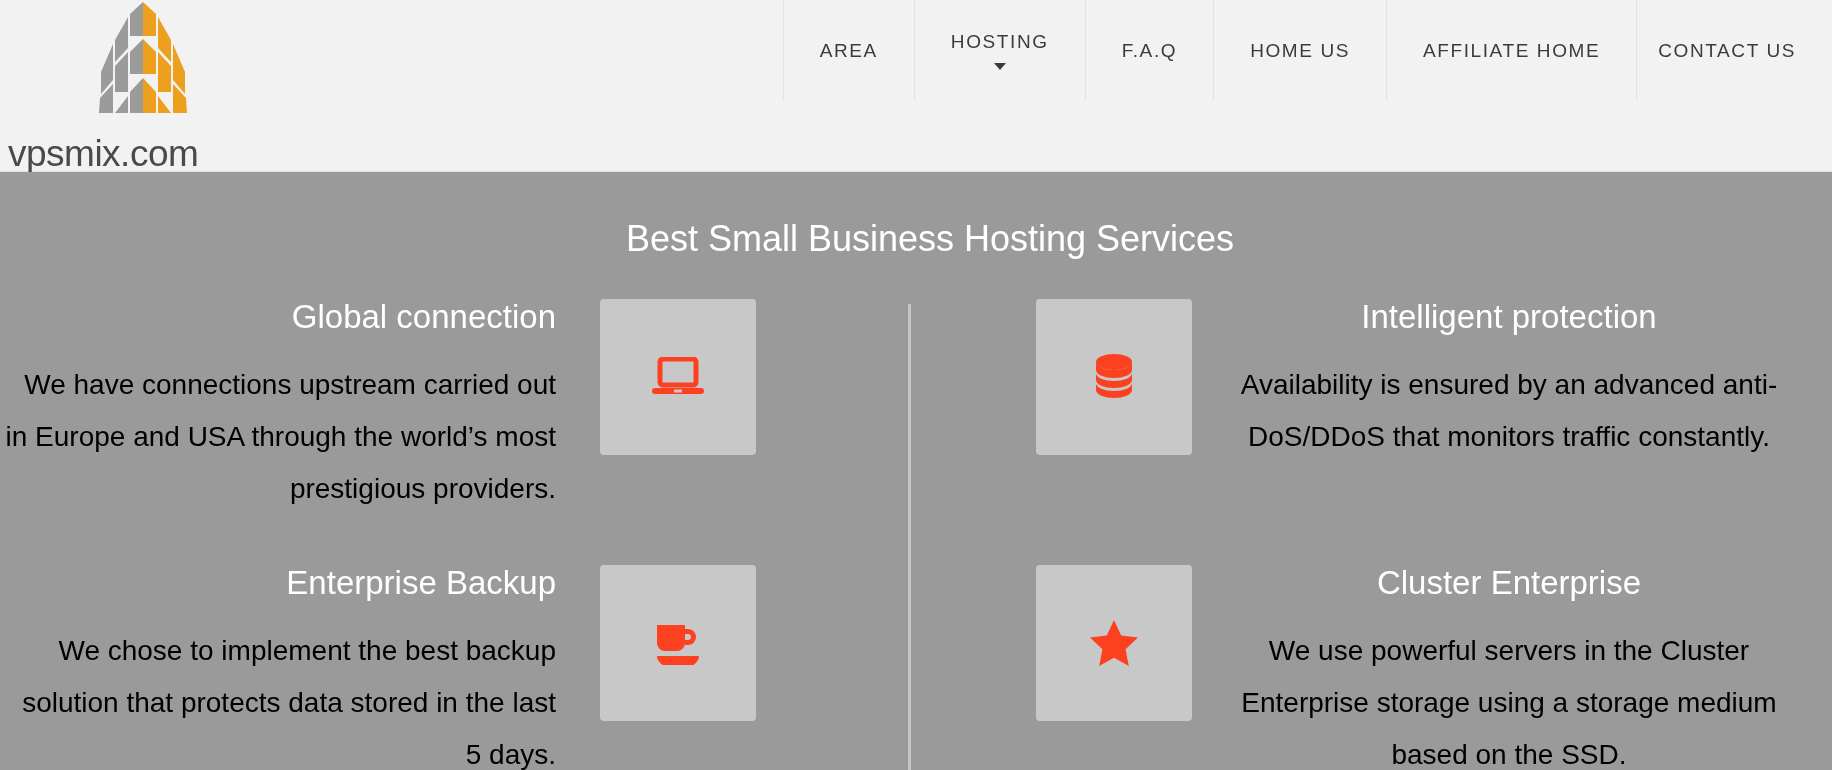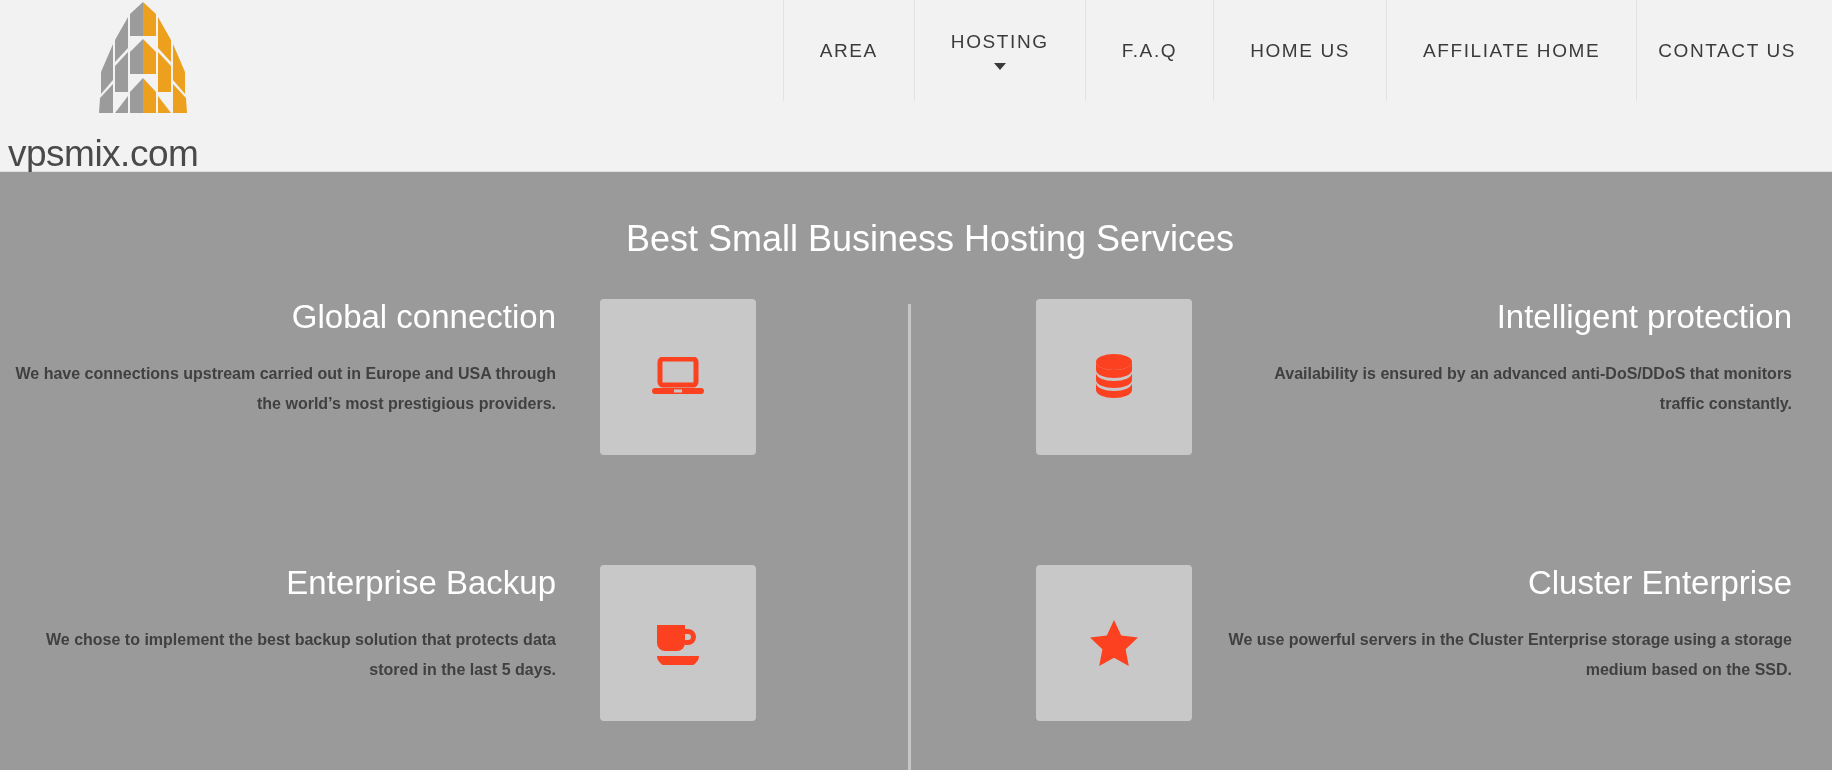--- a/index.html
+++ b/index.html
@@ -141,38 +141,38 @@
   .feature.right { left: 1036px; flex-direction: row-reverse; justify-content: flex-end; }
 
   .feature.r0 { top: 22px; }
   .feature.r1 { top: 288px; }
 
   .feature-text {
     width: 600px;
     box-sizing: border-box;
   }
   .feature.left .feature-text  { text-align: right; padding-right: 44px; }
-  .feature.right .feature-text { text-align: right;  padding-left: 34px; width: 600px; }
+  .feature.right .feature-text { text-align: center;  padding-left: 34px; width: 600px; }
 
   .feature-title {
     font-size: 33px;
     font-weight: 400;
     color: #ffffff;
     line-height: 1.1;
     margin: 0 0 24px 0;
     white-space: nowrap;
   }
   .feature.left .feature-title { margin-right: 0; }
 
   .feature-desc {
-    font-size: 16px;
-    color: #404040;
+    font-size: 28px;
+    color: #000000;
     line-height: 1.85;
     margin: 0;
-    font-weight: 700;
+    font-weight: 400;
   }
 
   .icon-box {
     width: 156px;
     height: 156px;
     background: #c8c8c8;
     border-radius: 4px;
     flex: 0 0 156px;
     display: flex;
     align-items: center;

